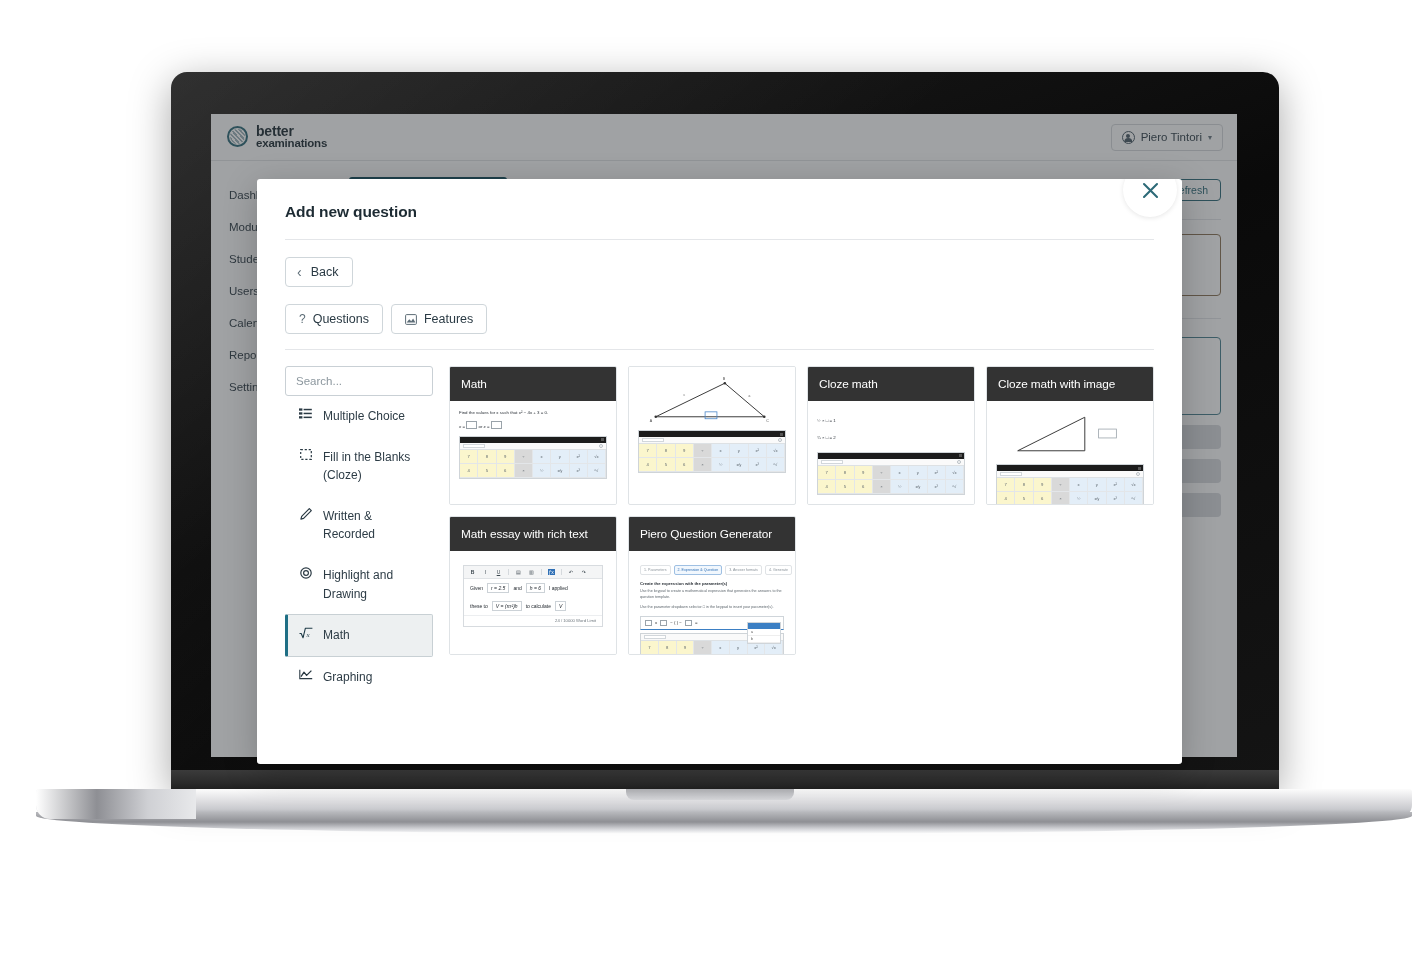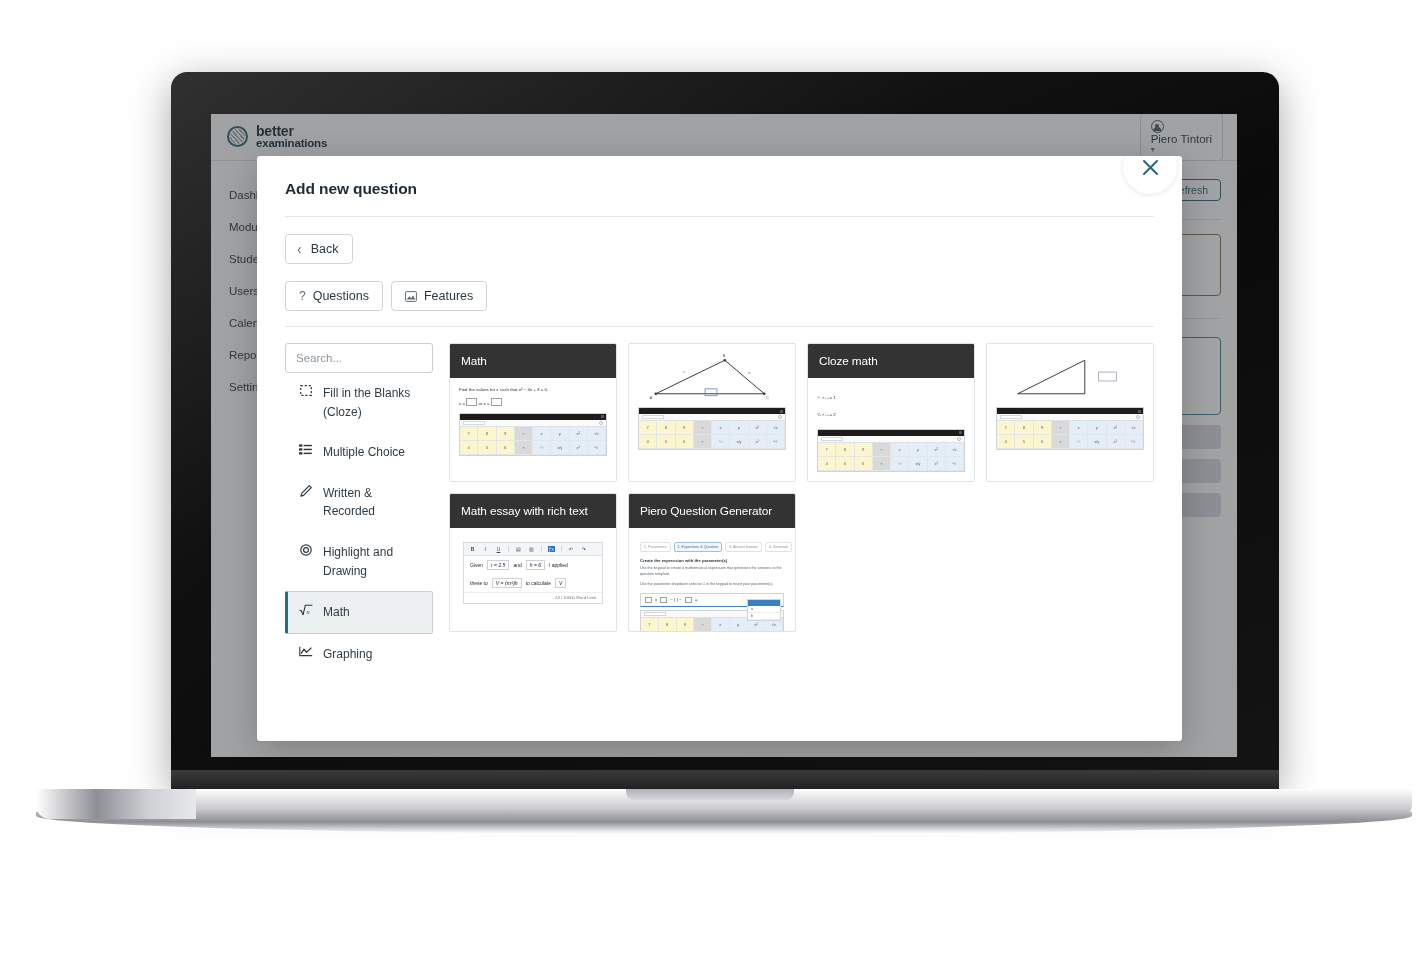--- a/index.html
+++ b/index.html
@@ -78,23 +78,23 @@
   }
   .brand-mark::after {
     content: ""; position: absolute; inset: 1px;
     background: repeating-linear-gradient(48deg, #9fb6bc 0 1.6px, #ffffff 1.6px 3.2px);
     border-radius: 50%;
   }
   .brand-text { line-height: 1.02; }
   .brand-text .b1 { font-size: 14px; font-weight: 700; color: #1d2b33; letter-spacing: -.2px; display: block; }
   .brand-text .b2 { font-size: 11.5px; font-weight: 700; color: #1d2b33; letter-spacing: -.2px; display: block; }
   .user-chip {
-    display: flex; align-items: flex-start; 
+    display: flex; align-items: center; gap: 6px;
     border: 1px solid #d6d9dc; border-radius: 4px;
-    padding: 6px 10px; font-size: 11.5px; color: #34424c; background: #fff; flex-direction: column;
+    padding: 6px 10px; font-size: 11.5px; color: #34424c; background: #fff;
   }
   .user-avatar {
     width: 13px; height: 13px; border-radius: 50%;
     border: 1.3px solid #4b5b66; position: relative; flex: 0 0 auto;
   }
   .user-avatar::after {
     content:""; position:absolute; left:50%; top:2.6px; transform:translateX(-50%);
     width:4px; height:4px; border-radius:50%; background:#4b5b66;
   }
   .user-avatar::before {
@@ -122,21 +122,21 @@
   .panel-outline { border: 1px solid #8b7355; border-radius: 4px; height: 62px; margin: 0 0 22px 0; }
   .panel-outline-2 { border: 1px solid #49808e; border-radius: 4px; height: 78px; margin: 18px 0 0 0; }
   .gray-block { background: #d8dade; border-radius: 4px; height: 24px; margin-top: 10px; }
 
   
   #modal-overlay {
     position: absolute; left: 211px; top: 114px; width: 1026px; height: 643px;
     background: rgba(48,52,56,.46);
   }
   #modal {
-    position: absolute; left: 257px; top: 156px; width: 925px; height: 585px;
+    position: absolute; left: 257px; top: 179px; width: 925px; height: 585px;
     background: #ffffff; border-radius: 3px;
     box-shadow: 0 8px 34px rgba(0,0,0,.22);
     overflow: hidden;
   }
   .modal-header { padding: 24px 28px 0 28px; }
   .modal-title { font-size: 15.5px; font-weight: 700; color: #1d2b33; letter-spacing: -.1px; }
   .modal-header-rule { height: 1px; background: #e4e6e9; margin: 18px 0 0 0; }
   .modal-close {
     position: absolute; right: 5px; top: -16px;
     width: 54px; height: 54px; border-radius: 50%;
@@ -344,39 +344,39 @@
 
     <div class="content-row">
 
       <div class="type-list">
         <div class="search-box">
           <input type="text" placeholder="Search..." style="">
         </div>
 
         <div class="type-item">
           <span class="ti-icon">
-            <svg width="12" height="11" viewBox="0 0 12 11">
-                <rect x="0.7" y="0.7" width="10.6" height="9.6" fill="none" stroke="#2b3a44" stroke-width="1.2" stroke-dasharray="2.2 1.8"></rect>
-              </svg>
-          </span>
-          <span>Fill in the Blanks (Cloze)</span>
-        </div>
-
-        <div class="type-item">
-          <span class="ti-icon">
             <svg width="13" height="11" viewBox="0 0 13 11">
                 <rect x="0" y="0.4" width="3.4" height="2.3" fill="#2b3a44"></rect>
                 <rect x="4.6" y="0.8" width="8.2" height="1.5" fill="#2b3a44"></rect>
                 <rect x="0" y="4.3" width="3.4" height="2.3" fill="#2b3a44"></rect>
                 <rect x="4.6" y="4.7" width="8.2" height="1.5" fill="#2b3a44"></rect>
                 <rect x="0" y="8.2" width="3.4" height="2.3" fill="#2b3a44"></rect>
                 <rect x="4.6" y="8.6" width="8.2" height="1.5" fill="#2b3a44"></rect>
               </svg>
           </span>
           <span>Multiple Choice</span>
+        </div>
+
+        <div class="type-item">
+          <span class="ti-icon">
+            <svg width="12" height="11" viewBox="0 0 12 11">
+                <rect x="0.7" y="0.7" width="10.6" height="9.6" fill="none" stroke="#2b3a44" stroke-width="1.2" stroke-dasharray="2.2 1.8"></rect>
+              </svg>
+          </span>
+          <span>Fill in the Blanks (Cloze)</span>
         </div>
 
 
         <div class="type-item">
           <span class="ti-icon">
             <svg width="12" height="12" viewBox="0 0 12 12">
                 <path d="M9.3 0.6 L11.3 2.6 L3.6 10.3 L0.9 11.1 L1.7 8.4 Z" fill="none" stroke="#2b3a44" stroke-width="1.2" stroke-linejoin="round"></path>
               </svg>
           </span>
           <span>Written &amp; Recorded</span>
@@ -526,20 +526,21 @@
                 <div class="kp b">½</div>
                 <div class="kp b">x⁄y</div>
                 <div class="kp b">x³</div>
                 <div class="kp b">ⁿ√</div>
               </div>
             </div>
           </div>
         </div>
 
         <div class="q-card">
+          <div class="q-card-head">Cloze math with image</div>
           <div class="q-card-body">
             <div class="tri-wrap">
               <svg width="100%" height="50" viewBox="0 0 150 50" preserveAspectRatio="xMidYMid meet">
                 <path d="M22 42 L90 8 L90 42 Z" fill="none" stroke="#3a3a3a" stroke-width="1"></path>
                 <rect x="104" y="20" width="18" height="9" fill="none" stroke="#9aa3aa" stroke-width=".8"></rect>
               </svg>
             </div>
             <div class="keypad">
               <div class="keypad-bar"></div>
               <div class="keypad-sub">

